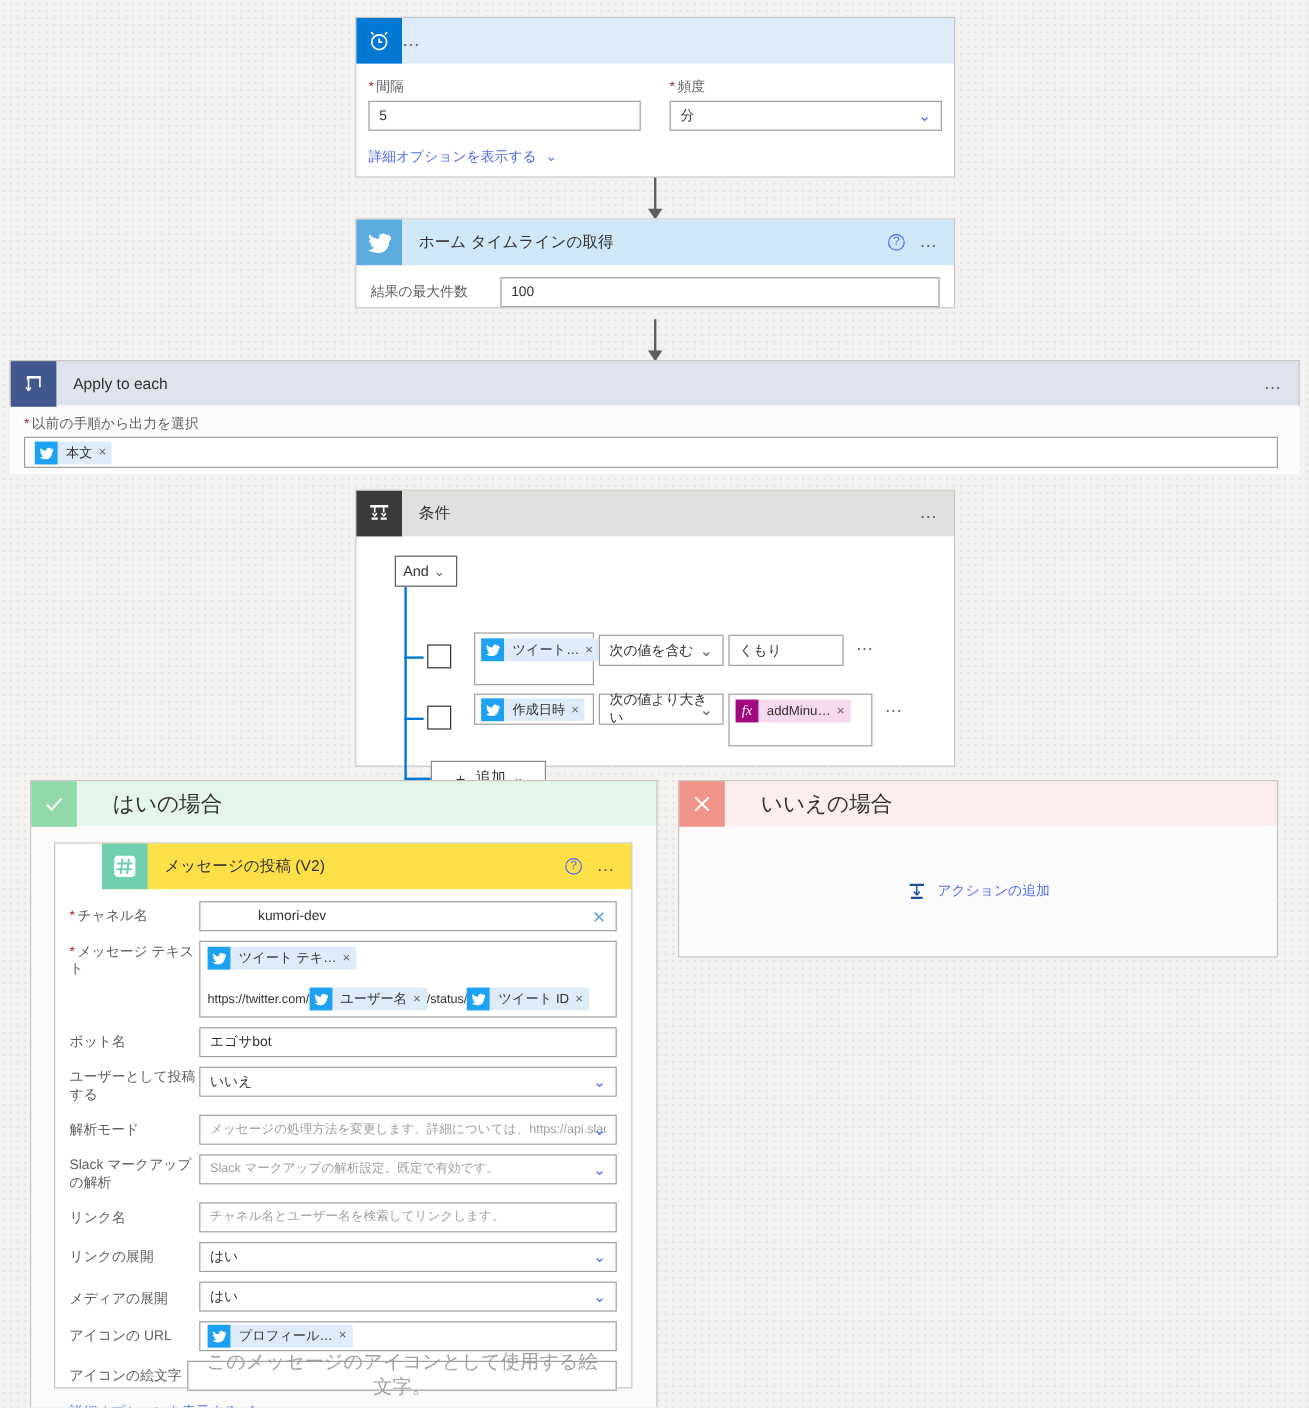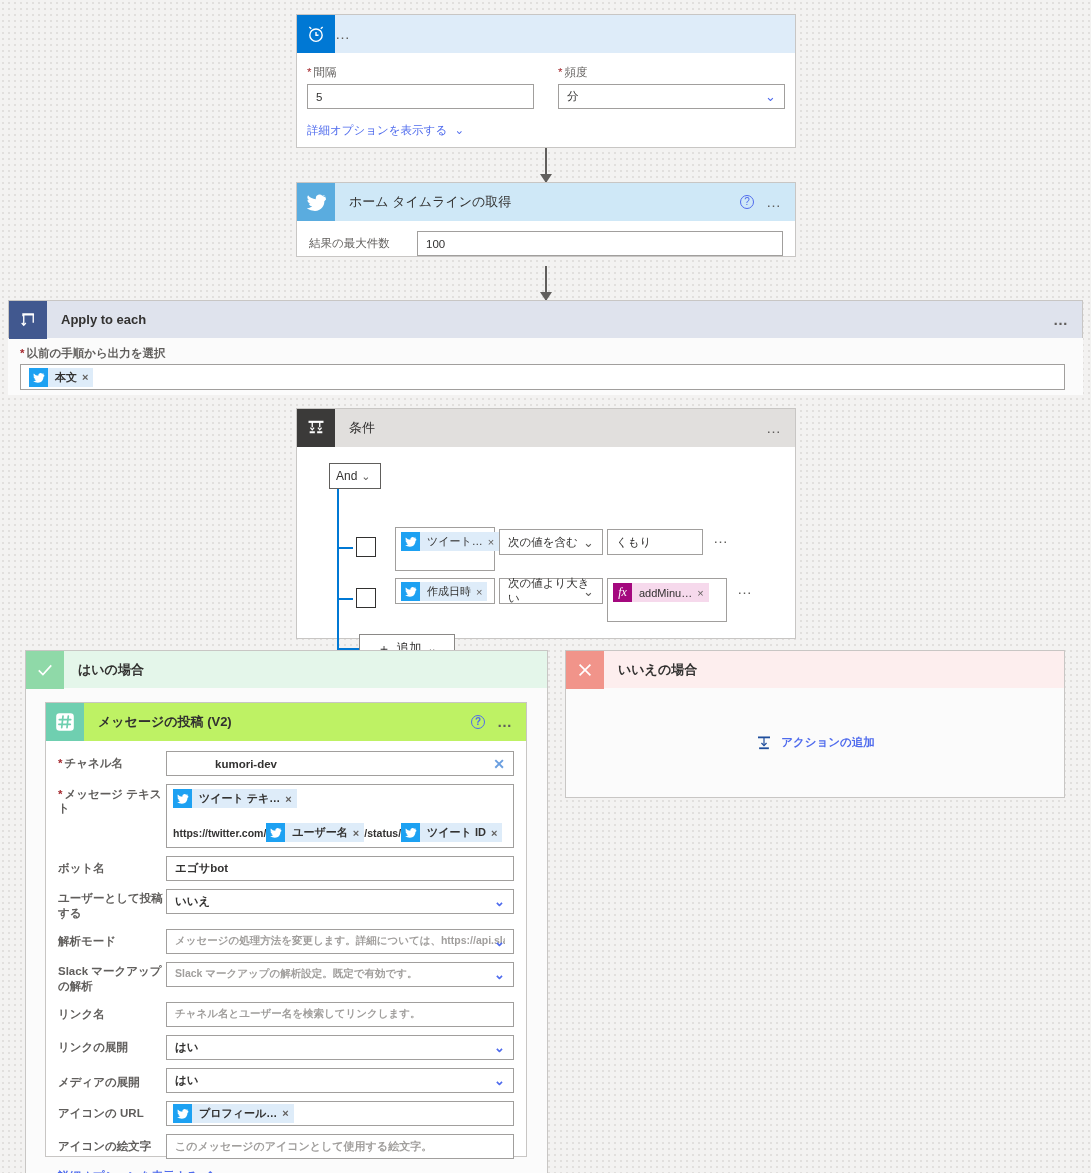--- a/index.html
+++ b/index.html
@@ -155,34 +155,34 @@
     content: "";
     position: absolute;
     left: -5px;
     bottom: -1px;
     border-left: 6px solid transparent;
     border-right: 6px solid transparent;
     border-top: 9px solid #605e5c;
   }
 
   
-  .scope { position: absolute; font-weight: bold; }
+  .scope { position: absolute; }
   .scope-head { display: flex; align-items: center; height: 38px; }
   .scope-body { background: #ffffff; border: 1px solid #c8c6c4; border-top: none; }
 
   
   #apply-to-each .scope-head { background: #dfe3ed; border: 1px solid #c8c6c4; border-bottom: none; }
   #apply-to-each .scope-icon { width: 38px; height: 38px; background: #41588f; display: flex; align-items: center; justify-content: center; flex: 0 0 38px; }
   #apply-to-each .scope-title { padding-left: 14px; font-size: 13px; }
   #apply-to-each .scope-body { background: #fbfbfb; border: none; }
 
   
   .branch-head { display: flex; align-items: center; height: 38px; }
   .branch-ico { width: 38px; height: 38px; display: flex; align-items: center; justify-content: center; flex: 0 0 38px; }
-  .branch-title { padding-left: 14px; font-size: 13px; color: #323130; }
+  .branch-title { padding-left: 30px; font-size: 18px; color: #323130; }
 
   .cbx {
     width: 20px; height: 20px;
     border: 1px solid #323130;
     background: #fff;
   }
   .condline { position: absolute; background: #0078d4; }
 </style>
 </head>
 <body>
@@ -372,21 +372,21 @@
     <div class="branch-ico" style="background:#8fd9a8;">
       <svg width="20" height="20" viewBox="0 0 24 24" fill="none" stroke="#ffffff" stroke-width="2">
         <path d="M4.5 12.5 L9.5 17.5 L19.5 6.5"></path>
       </svg>
     </div>
     <div class="branch-title">はいの場合</div>
   </div>
   <div class="scope-body" style="background:#fbfbfb; height:485px; border-left:1px solid #c8c6c4; border-right:1px solid #c8c6c4; border-bottom:none;">
 
     <div class="card" style="position:relative; left:19px; top:14px; width:482px; height:455px;">
-      <div class="card-head" style="background:#bef264;">
+      <div class="card-head" style="background:#fde047;margin-left:39px;">
         <div class="card-icon" style="background:#6fcfb0;">
           <svg width="24" height="24" viewBox="0 0 24 24">
             <path d="M6.5 3.2 h11 a3.3 3.3 0 0 1 3.3 3.3 v11 a3.3 3.3 0 0 1 -3.3 3.3 h-11 a3.3 3.3 0 0 1 -3.3 -3.3 v-11 a3.3 3.3 0 0 1 3.3 -3.3 z" fill="#ffffff"></path>
             <g stroke="#6fcfb0" stroke-width="1.7" stroke-linecap="round">
               <path d="M10 6.2 L8.7 17.6"></path>
               <path d="M15.3 6.2 L14 17.6"></path>
               <path d="M6.3 9.6 L17.7 9.6"></path>
               <path d="M5.9 14.3 L17.3 14.3"></path>
             </g>
           </svg>
@@ -512,21 +512,21 @@
               </span>
               <span class="tl">プロフィール…</span>
               <span class="tx">×</span>
             </span>
           </div>
         </div>
 
         <div style="display:flex; align-items:flex-start; margin-bottom:10px;">
           <div class="field-label" style="width:108px; padding-top:5px;">アイコンの絵文字</div>
           <div class="input ph" style="flex:1 1 auto;">
-            <span style="font-size:11px;text-align:center;">このメッセージのアイコンとして使用する絵文字。</span>
+            <span style="font-size:16px;text-align:center;">このメッセージのアイコンとして使用する絵文字。</span>
           </div>
         </div>
 
         <div style="padding-bottom:8px;">
           <span class="linklike">詳細オプションを表示する</span>
           <span class="linklike" style="margin-left:4px;">⌃</span>
         </div>
       </div>
     </div>
   </div>

